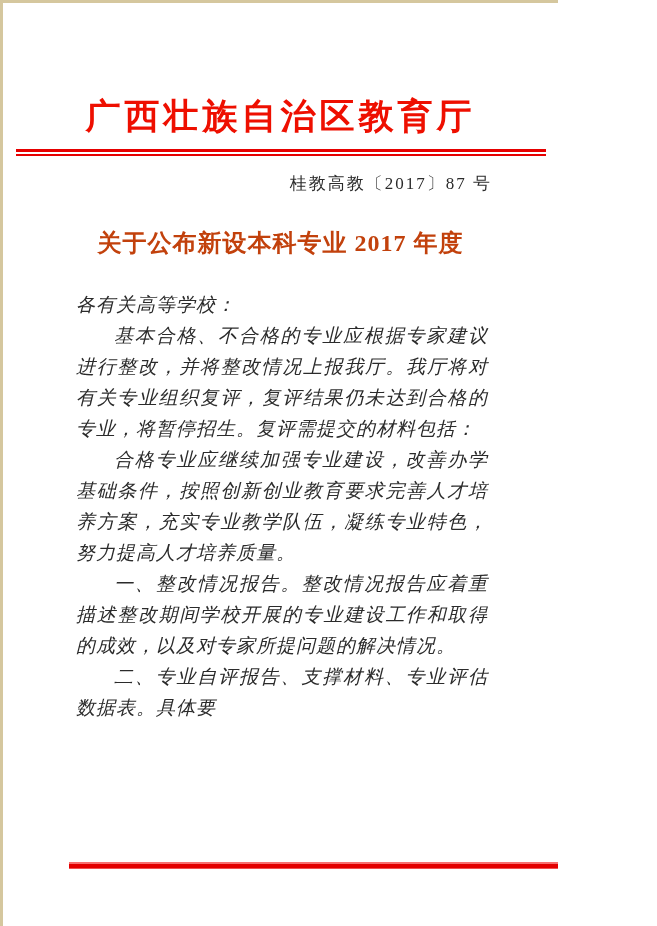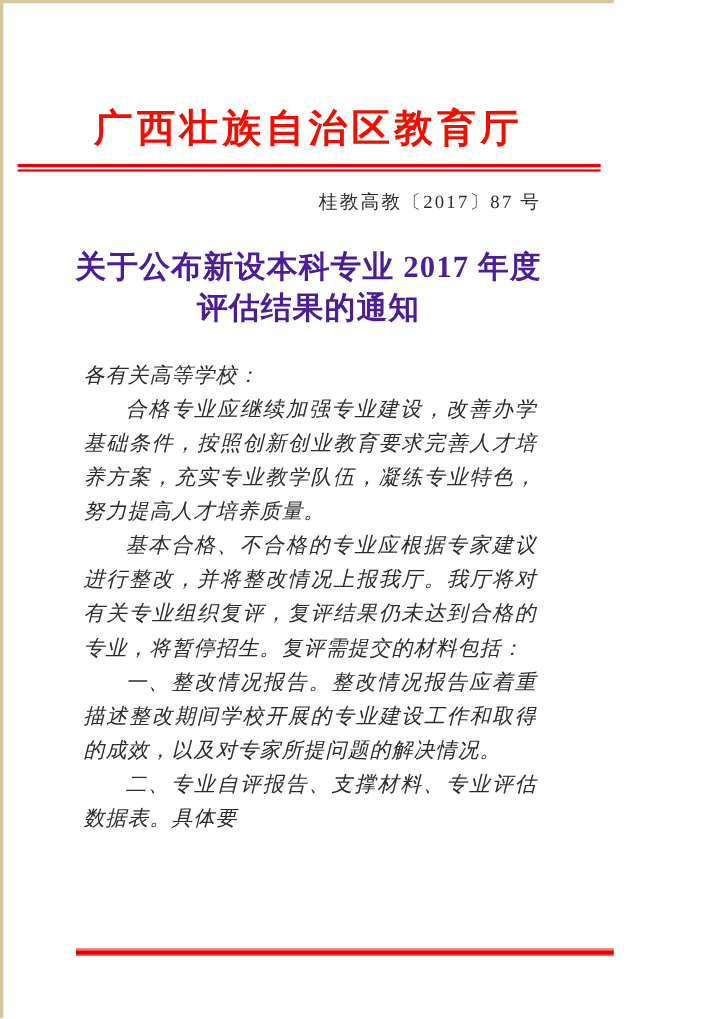--- a/index.html
+++ b/index.html
@@ -41,22 +41,22 @@
     padding-right: 66px;
     text-align: right;
     color: #2b2b2b;
     font-size: 17px;
     letter-spacing: 2px;
     line-height: 24px;
   }
   .notice-title {
     margin-top: 29px;
     text-align: center;
-    color: #4c1d95;
-    font-size: 28px;
+    color: #c2410c;
+    font-size: 24px;
     font-weight: bold;
     line-height: 37px;
     letter-spacing: 1px;
   }
   .body-text {
     margin: 27px 70px 0 73px;
     color: #2b2b2b;
     font-size: 19px;
     line-height: 31px;
     letter-spacing: 1px;
@@ -87,27 +87,26 @@
 <div class="page">
 
   <div class="org-title">广西壮族自治区教育厅</div>
 
   <div class="rule-top"></div>
 
   <div class="doc-number">桂教高教〔2017〕87 号</div>
 
   <div class="notice-title">
     <div>关于公布新设本科专业 2017 年度</div>
-    <div>评估结果的通知</div>
   </div>
 
   <div class="body-text">
     <p>各有关高等学校：</p>
+    <p class="indent">基本合格、不合格的专业应根据专家建议进行整改，并将整改情况上报我厅。我厅将对有关专业组织复评，复评结果仍未达到合格的专业，将暂停招生。复评需提交的材料包括：</p>
     <p class="indent">合格专业应继续加强专业建设，改善办学基础条件，按照创新创业教育要求完善人才培养方案，充实专业教学队伍，凝练专业特色，努力提高人才培养质量。</p>
-    <p class="indent">基本合格、不合格的专业应根据专家建议进行整改，并将整改情况上报我厅。我厅将对有关专业组织复评，复评结果仍未达到合格的专业，将暂停招生。复评需提交的材料包括：</p>
     <p class="indent">一、整改情况报告。整改情况报告应着重描述整改期间学校开展的专业建设工作和取得的成效，以及对专家所提问题的解决情况。</p>
     <p class="indent">二、专业自评报告、支撑材料、专业评估数据表。具体要</p>
   </div>
 
   <div class="rule-bottom">
     <div class="thin"></div>
     <div class="thick"></div>
     <div class="mid"></div>
   </div>
 

